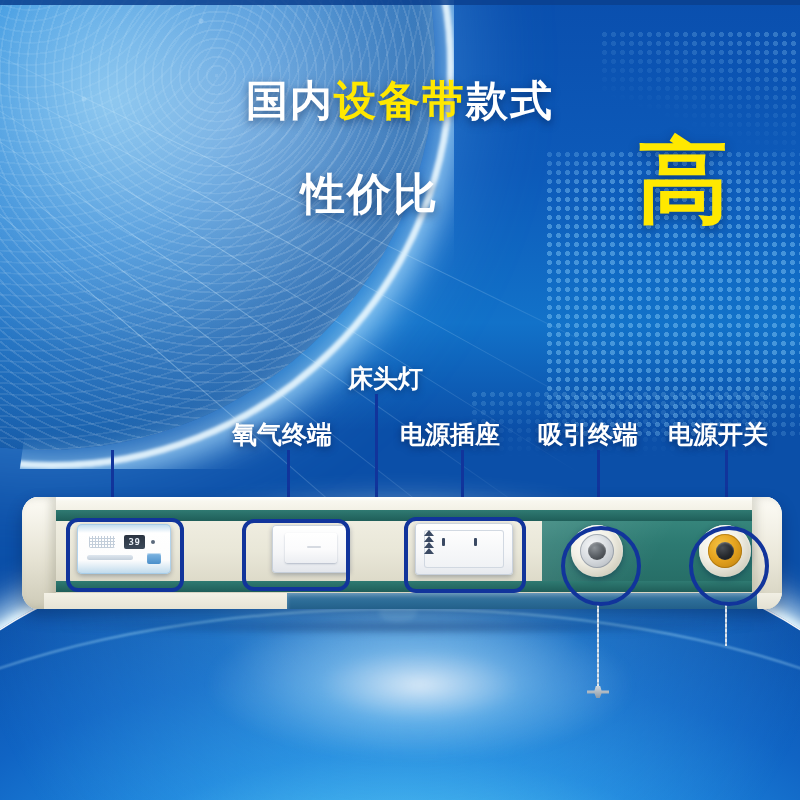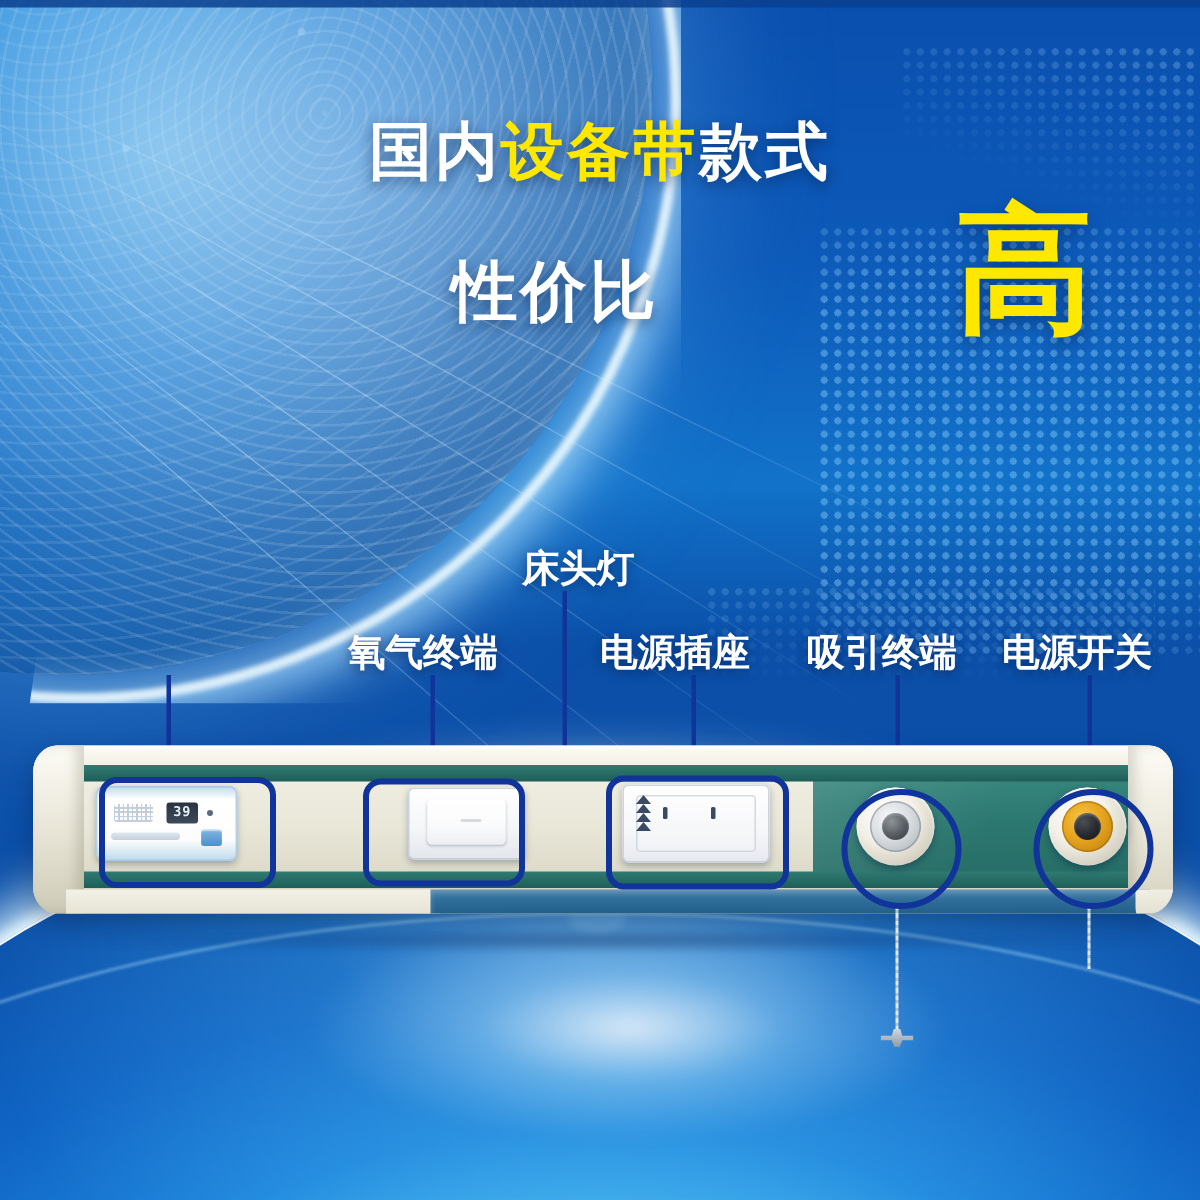--- a/index.html
+++ b/index.html
@@ -134,21 +134,21 @@
     background:linear-gradient(180deg,#3f7ba6 0%,#2b6b96 30%,#1d5881 70%,#16486c 100%);
     box-shadow:inset 0 2px 4px rgba(255,255,255,.28);}
   .rail-l{position:absolute;left:22px;top:96px;width:250px;height:26px;border-radius:0 0 14px 0;
     background:linear-gradient(180deg,#f3f1e6,#dedbca);}
   .rail-r{position:absolute;left:735px;top:96px;width:36px;height:26px;border-radius:0 0 14px 14px;
     background:linear-gradient(180deg,#f1efe4,#dbd8c7);}
   .unit-shadow{position:absolute;left:35px;top:122px;width:700px;height:16px;border-radius:50%;
     background:radial-gradient(ellipse, rgba(5,35,90,.45), rgba(5,35,90,0) 72%);filter:blur(3px);}
 
   
-  .intercom{position:absolute;left:42px;top:27px;width:94px;height:50px;border-radius:5px;
+  .intercom{position:absolute;left:55px;top:27px;width:94px;height:50px;border-radius:5px;
     background:linear-gradient(180deg,#bcd9ee 0%,#ffffff 18%,#fdfdfd 72%,#bdd9ec 100%);
     box-shadow:0 2px 5px rgba(0,20,60,.3), inset 0 0 0 1px rgba(160,200,230,.8);}
   .ic-grille{position:absolute;left:12px;top:12px;width:26px;height:12px;
     background:repeating-linear-gradient(90deg,#b9c6d4 0 1px,transparent 1px 3px),
                repeating-linear-gradient(0deg,#b9c6d4 0 1px,transparent 1px 3px);
     opacity:.85;border-radius:2px;}
   .ic-display{position:absolute;left:47px;top:11px;width:21px;height:14px;border-radius:2px;
     background:linear-gradient(180deg,#2a3340,#3d4a5a);
     color:#e8eef6;font-size:9px;font-weight:bold;line-height:14px;text-align:center;
     letter-spacing:.5px;font-family:"DejaVu Sans Mono",monospace;}

